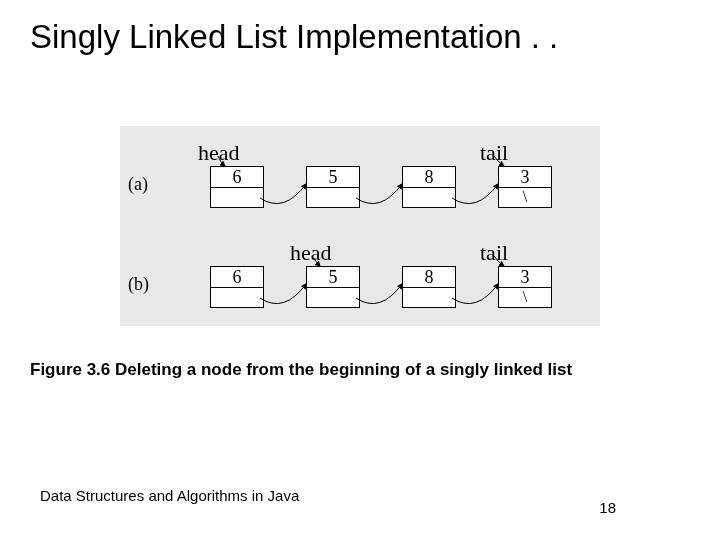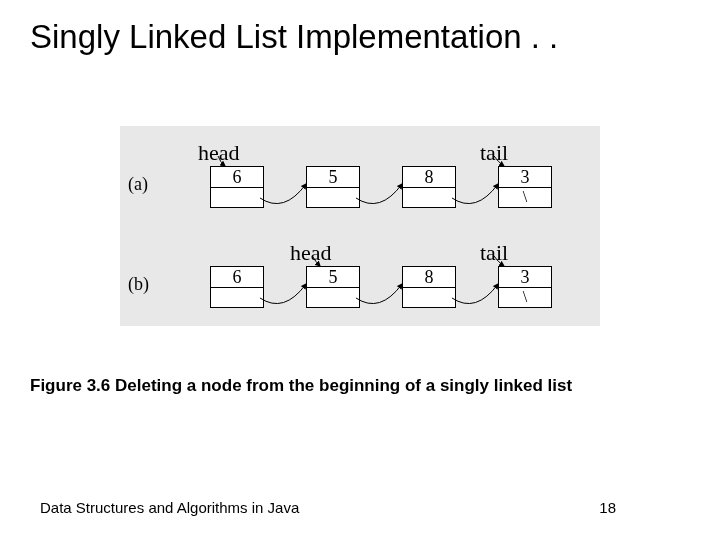--- a/index.html
+++ b/index.html
@@ -1,20 +1,20 @@
 <!DOCTYPE html>
 <html><head>
 <meta charset="utf-8">
 <style>
   * { box-sizing: border-box; margin: 0; padding: 0; }
   html, body { width: 720px; height: 540px; background: #fff; font-family: Arial, Helvetica, sans-serif; color: #000; }
   .slide { position: relative; width: 656px; height: 540px; }
   .title { position: absolute; top: 18px; left: 30px; font-size: 33px; font-weight: 400; }
-  .caption { position: absolute; top: 376px; left: 30px; right: 30px; font-size: 17px; font-weight: 700; }
-  .footer-left { position: absolute; bottom: 24px; left: 40px; font-size: 15px; }
+  .caption { position: absolute; top: 360px; left: 30px; right: 30px; font-size: 17px; font-weight: 700; }
+  .footer-left { position: absolute; bottom: 36px; left: 40px; font-size: 15px; }
   .footer-right { position: absolute; bottom: 24px; right: 40px; font-size: 15px; }
   .fig { position: absolute; top: 126px; left: 120px; width: 480px; height: 200px; background: #e8e8e8; }
   .row-label { position: absolute; font-family: "Times New Roman", serif; font-size: 18px; }
   .ptr-label { position: absolute; font-family: "Times New Roman", serif; font-size: 22px; }
   .node { position: absolute; width: 54px; height: 42px; border: 1.5px solid #000; background: #fff; }
   .node .sep { position: absolute; left: 0; right: 0; top: 50%; border-top: 1.5px solid #000; }
   .node .val { position: absolute; left: 0; right: 0; top: 0; height: 50%; display: flex; align-items: center; justify-content: center; font-family: "Times New Roman", serif; font-size: 18px; }
   .node .null { position: absolute; left: 0; right: 0; top: 50%; height: 50%; display: flex; align-items: center; justify-content: center; font-family: "Times New Roman", serif; font-size: 16px; }
   svg.arrows { position: absolute; left: 0; top: 0; width: 480px; height: 200px; pointer-events: none; }
 </style>

